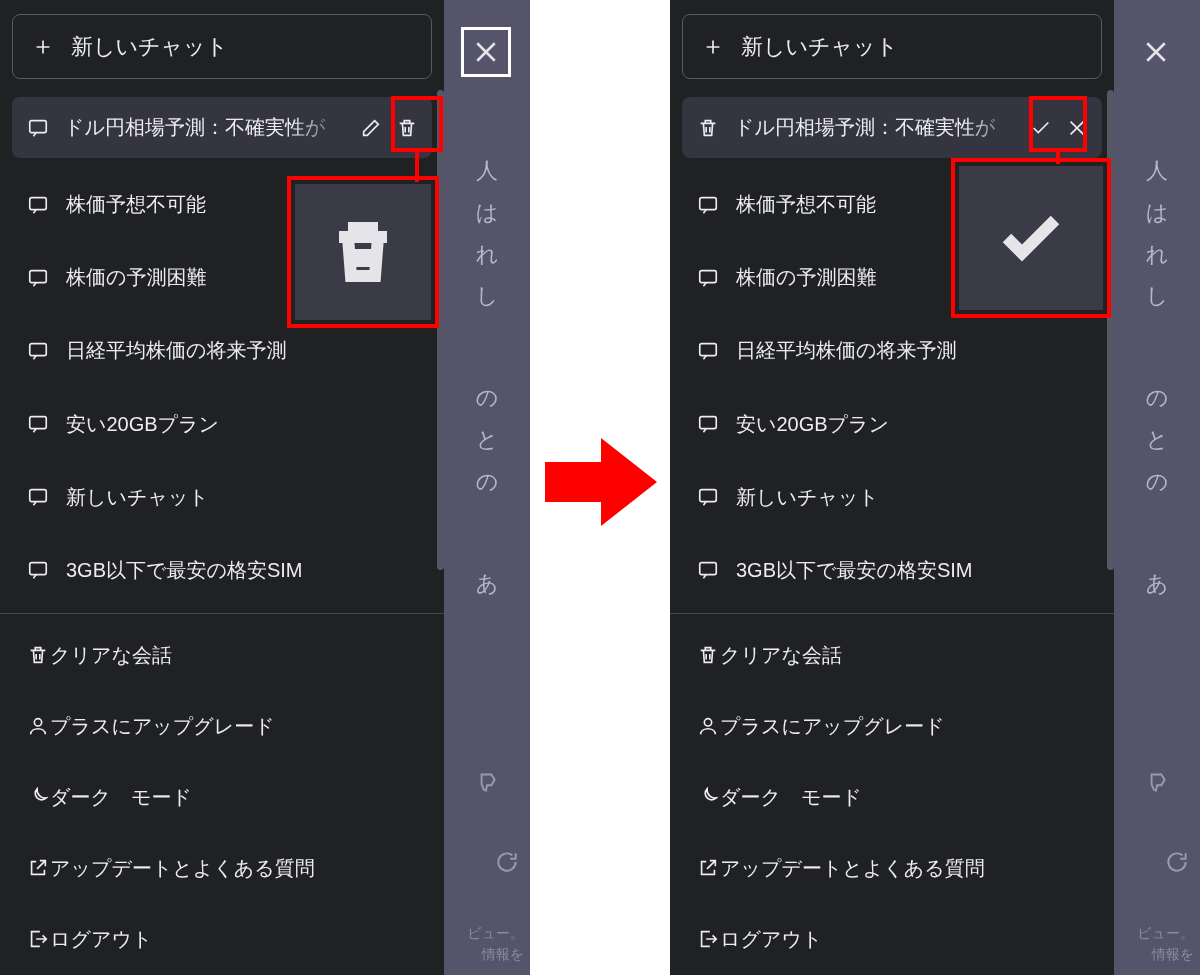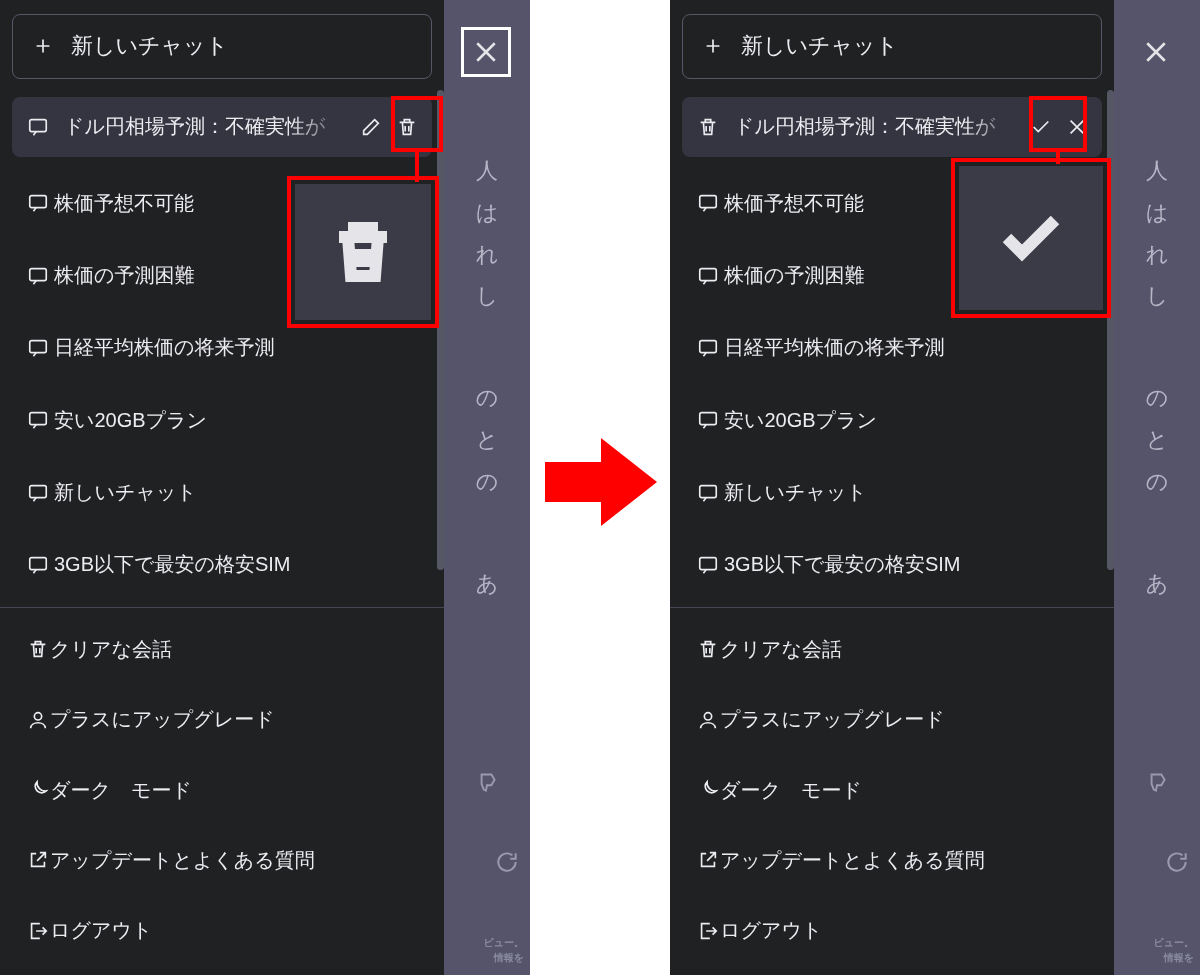--- a/index.html
+++ b/index.html
@@ -30,29 +30,29 @@
     background: #55546b;
     color: #b7b6c7;
     font-size: 22px;
     text-align: center;
     line-height: 1.9;
     padding-top: 150px;
   }
   .bg-strip span { display:block; }
   .bg-thumbs { position:absolute; right:30px; bottom:180px; width:26px; height:26px; color:#9a99b0; }
   .bg-reload { position:absolute; right:10px; bottom:100px; width:26px; height:26px; color:#9a99b0; }
-  .bg-bottom { position:absolute; right:0; bottom:10px; width:90px; color:#8a8aa0; font-size:10px; text-align:right; padding-right:6px; line-height:1.5;font-weight:bold; }
+  .bg-bottom { position:absolute; right:0; bottom:10px; width:90px; color:#8a8aa0; font-size:14px; text-align:right; padding-right:6px; line-height:1.5; }
   .sidebar {
     position: absolute;
     left: 0; top: 0;
     width: 444px;
     height: 100%;
     background: #202123;
     color: #ececf1;
-    padding: 14px 12px 9px 12px;
+    padding: 14px 12px 0 12px;
     display:flex;
     flex-direction:column;
   }
   .scrollbar {
     position:absolute;
     right:0;
     top:90px;
     width:7px;
     height:480px;
     background:#565764;
@@ -107,21 +107,21 @@
     position:absolute;
     right:80px; top:0; bottom:0; width:60px;
     background: linear-gradient(90deg, rgba(52,53,65,0) 0%, #343541 90%);
     pointer-events:none;
   }
   .phone.right .selected-chat .fade-r { right:76px; }
   .chat-item {
     height: 74px;
     display: flex;
     align-items: center;
-    gap: 4px;
+    gap: 16px;
     padding: 0 14px;
     font-size: 20px;
     color: #ececf1;
   }
   .divider { height:1px; background:#444654; margin: 6px -12px; }
   .menu-item {
     height: 72px;
     display: flex;
     align-items: center;
     padding: 0 14px;

